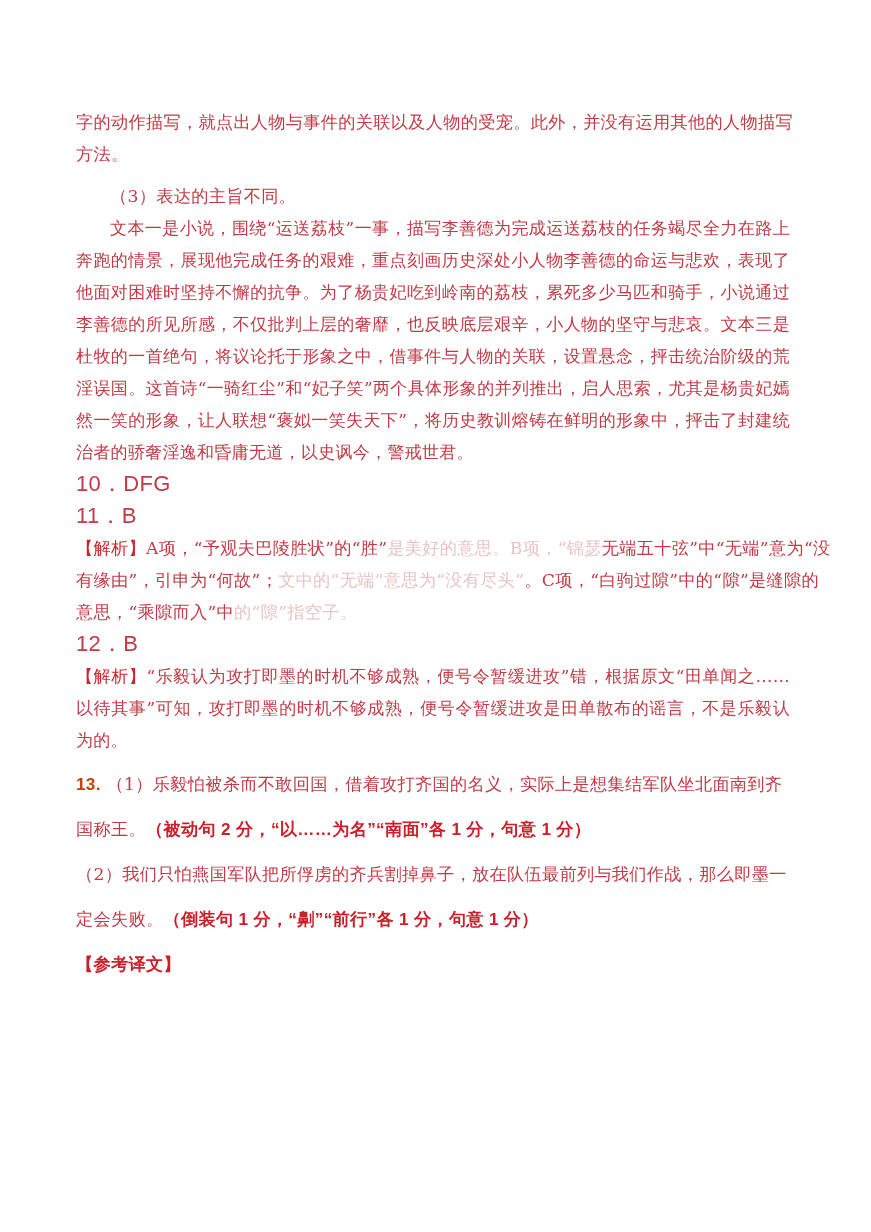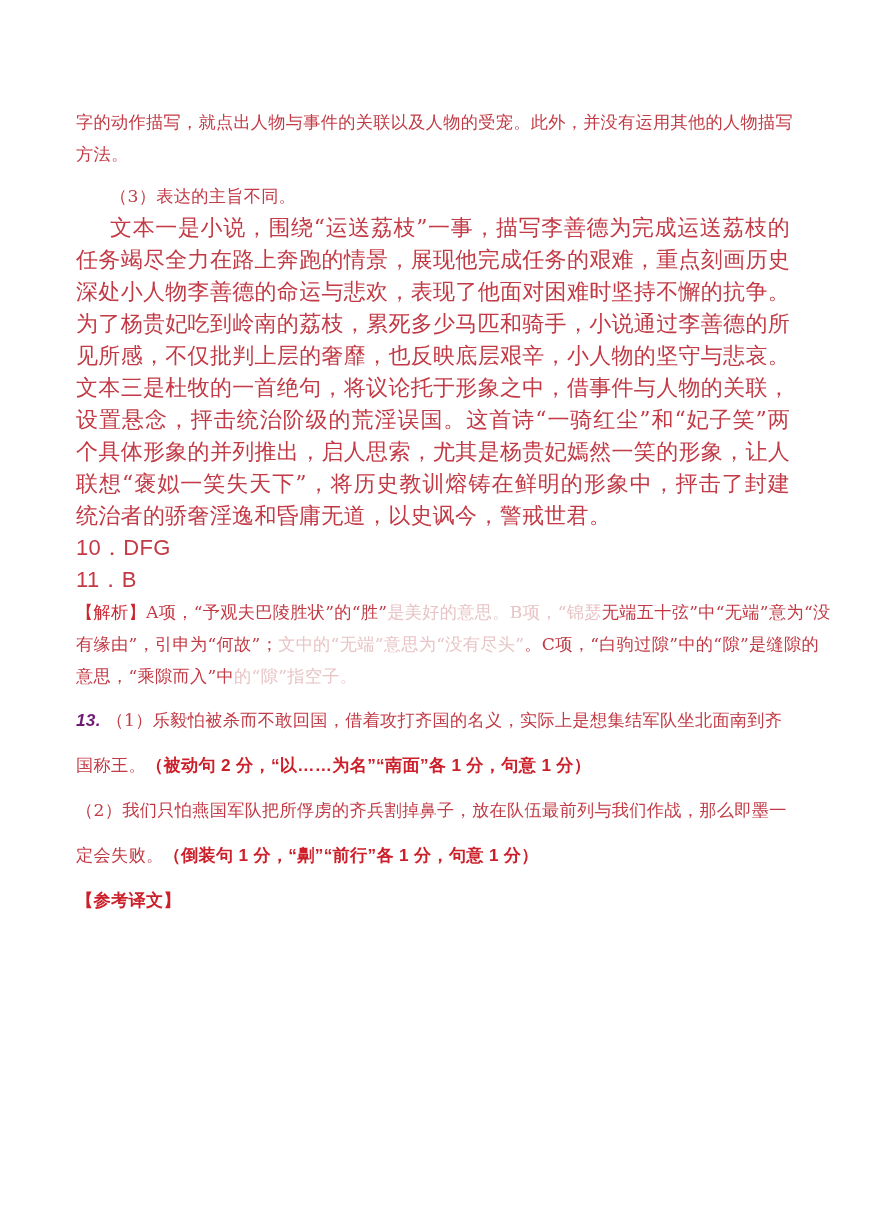--- a/index.html
+++ b/index.html
@@ -1,24 +1,24 @@
 <!DOCTYPE html>
 <html><head>
 <meta charset="utf-8">
 <style>
   html, body { margin: 0; padding: 0; background: #ffffff; }
   body { width: 871px; height: 1232px; position: relative; overflow: hidden;
          font-family: "DejaVu Serif", "Liberation Serif", serif; color: #c23a45; }
   .page { position: absolute; left: 76px; top: 106px; width: 714px; }
   .line { font-size: 17.2px; line-height: 32px; white-space: nowrap; letter-spacing: 0.3px; }
-  .para { font-size: 22px; line-height: 32px; letter-spacing: 0.3px; text-align: justify; }
+  .para { font-size: 17px; line-height: 32px; letter-spacing: 0.3px; text-align: justify; }
   .indent { text-indent: 34px; }
   .indent2 { padding-left: 34px; }
   .num { font-family: "Liberation Sans", sans-serif; font-size: 22px; color: #c23a45; }
-  .num-strong { font-family: "Liberation Sans", sans-serif; font-weight: bold; color: #701a75; font-style: italic; }
+  .num-strong { font-family: "Liberation Sans", sans-serif; font-weight: bold; color: #c2410c; }
   .bracket { color: #cc2530; }
   .note { font-family: "Liberation Sans", "DejaVu Sans", sans-serif; font-weight: bold; color: #cc1f2a; }
   .faded { color: #e8c4c6; }
   .gap-sm { height: 10px; }
   .tall { line-height: 45px; }
   .bold-head { font-weight: bold; color: #cc1f2a; }
 </style>
 </head>
 <body>
 
@@ -45,20 +45,26 @@
       <span class="bracket">【解析】</span><span>A项，“予观夫巴陵胜状”的“胜”</span><span class="faded">是美好的意思。B项，“锦瑟</span><span>无端五十弦”中“无端”意为“没</span>
     </div>
     <div class="line">
       <span>有缘由”，引申为“何故”；</span><span class="faded">文中的“无端”意思为“没有尽头”</span><span>。C项，“白驹过隙”中的“隙”是缝隙的</span>
     </div>
     <div class="line">
       <span>意思，“乘隙而入”中</span><span class="faded">的“隙”指空子。</span>
     </div>
   </div>
 
+  <div>
+    <div class="line num">12．B</div>
+    <div class="para">
+      <span class="bracket">【解析】</span><span>“乐毅认为攻打即墨的时机不够成熟，便号令暂缓进攻”错，根据原文“田单闻之……以待其事”可知，攻打即墨的时机不够成熟，便号令暂缓进攻是田单散布的谣言，不是乐毅认为的。</span>
+    </div>
+  </div>
 
   <div style="margin-top:6px;">
     <div class="line tall">
       <span class="num-strong">13.</span>
       <span>（1）</span><span>乐毅怕被杀而不敢回国，借着攻打齐国的名义，实际上是想集结军队坐北面南到齐</span>
     </div>
     <div class="line tall">
       <span>国称王。</span><span class="note">（被动句 2 分，“以……为名”“南面”各 1 分，句意 1 分）</span>
     </div>
     <div class="line tall">

